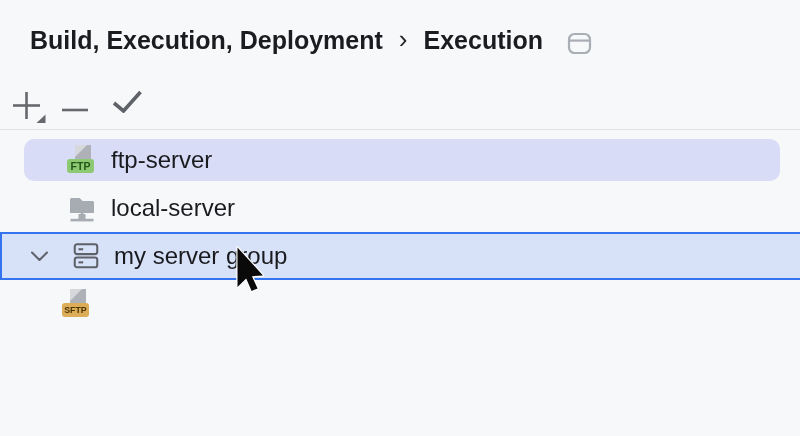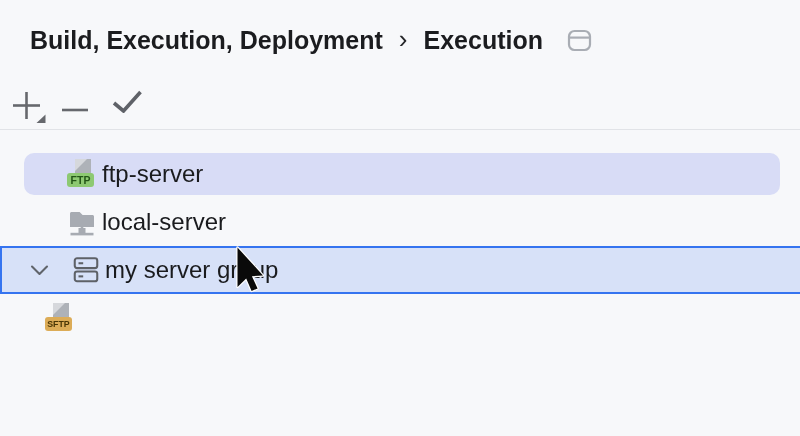--- a/index.html
+++ b/index.html
@@ -5,39 +5,39 @@
   html,body{margin:0;padding:0;}
   .screen{
     position:relative;width:800px;height:436px;overflow:hidden;
     background:#F7F8FA;
     font-family:"Liberation Sans",sans-serif;
     color:#1A1B1E;
   }
   
   .breadcrumb-bar{
     position:absolute;top:26px;left:30px;right:0;
-    display:flex;align-items:center;gap:16px;
+    display:flex;align-items:flex-end;gap:16px;
   }
   .crumb{font-size:25px;font-weight:700;color:#1B1C1F;white-space:nowrap;}
   .crumb-sep{font-size:26px;font-weight:400;color:#26272A;line-height:1;padding-bottom:3px;}
   .dialog-glyph{margin-left:8px;display:flex;align-items:center;}
   
   .toolbar{position:absolute;top:86px;left:13px;display:flex;align-items:flex-start;}
   .tb-btn{display:flex;align-items:center;justify-content:center;background:transparent;border:none;padding:0;cursor:default;}
   .tb-btn.add{margin-right:16px;}
   .tb-btn.remove{margin-right:24px;margin-top:14px;}
   .tb-btn.check{margin-top:4px;}
   .separator{position:absolute;top:129px;left:0;width:800px;height:1px;background:#E1E3E7;}
   
-  .tree{position:absolute;top:131px;left:0;right:0;padding-top:19px;}
+  .tree{position:absolute;top:131px;left:0;right:0;padding-top:5px;}
   .row{position:relative;height:48px;display:flex;align-items:center;}
-  .row .label{font-size:24px;color:#1A1B1E;margin-left:4px;white-space:nowrap;position:relative;z-index:1;}
+  .row .label{font-size:24px;color:#1A1B1E;margin-left:13px;white-space:nowrap;position:relative;z-index:1;}
   .row .item-icon{position:relative;z-index:1;display:flex;align-items:center;}
   .indent-1 .item-icon{margin-left:66px;}
-  .indent-2 .item-icon{margin-left:44px;}
+  .indent-2 .item-icon{margin-left:61px;}
   .selection-pill{
     position:absolute;left:24px;right:20px;top:3px;bottom:3px;
     background:#D8DCF6;border-radius:10px;z-index:0;
   }
   .row-group{
     box-sizing:border-box;height:48px;
     background:#D7E1F8;
     border:2px solid #3574F0;border-right:none;
   }
   .twisty{margin-left:28px;display:flex;align-items:center;}

